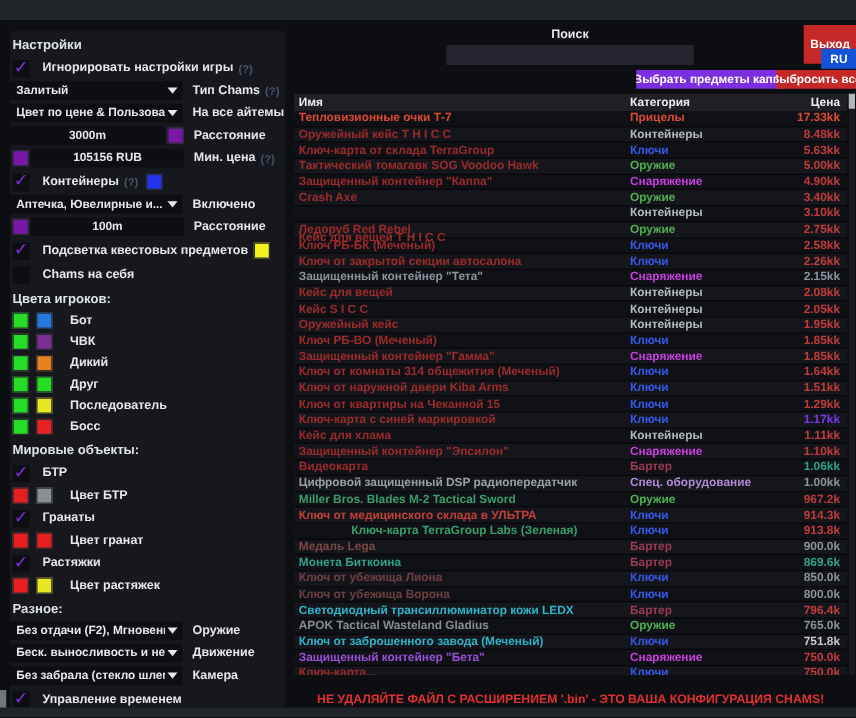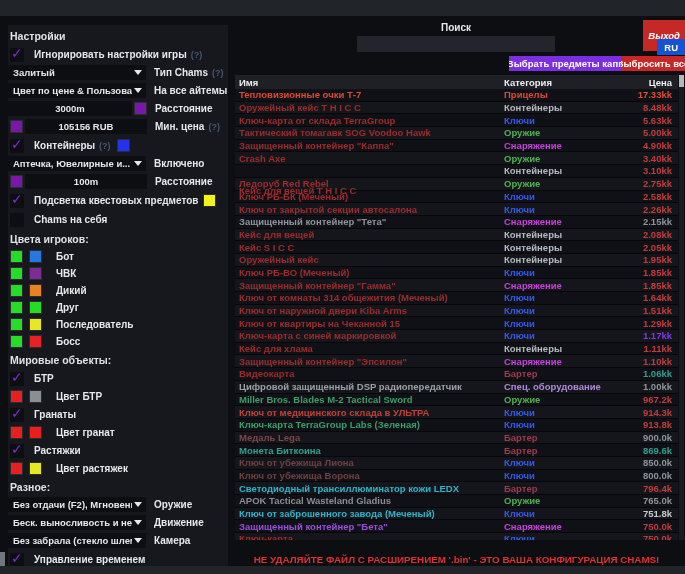--- a/index.html
+++ b/index.html
@@ -31,21 +31,21 @@
   .swatch.ml{margin-left:2px;}
   .colrow .swatch{margin-left:2px;margin-right:4px;}
   .colrow .lbl{margin-left:10px;}
 
   
   .search-label{position:absolute;left:357px;top:22px;width:198px;text-align:center;font-size:10px;}
   .search-input{position:absolute;left:357px;top:36px;width:198px;height:16px;background:#23242c;border:0;
                 color:#e6e8ea;font:700 10px "Liberation Sans",sans-serif;padding:0 4px;box-sizing:border-box;outline:none;}
   .btn{position:absolute;color:#fff;font-size:9.5px;display:flex;align-items:center;justify-content:center;
        white-space:nowrap;overflow:hidden;cursor:default;}
-  .btn-exit{right:0;top:20px;height:31px;padding:0 5px;font-style:italic;}
+  .btn-exit{right:0;top:20px;height:31px;padding:0 5px;}
   .btn-ru{right:0;top:39px;height:16px;padding:0 7px;}
   .loot-title{position:absolute;left:237px;top:74px;font-size:10.5px;}
   .loot-title .hint{font-size:9.5px;}
   .btn-kappa{right:58px;top:56px;height:15px;padding:0 5px;max-width:108px;}
   .btn-drop{right:0;top:56px;height:15px;padding:0 4px;max-width:56px;}
 
   
   .table{position:absolute;left:235px;top:75px;width:443px;height:465px;overflow:hidden;font-size:9.5px;}
   .thead{display:flex;height:14px;align-items:center;background:#1e2026;color:#eceef0;}
   .tbody{height:451px;overflow:hidden;}
@@ -378,21 +378,21 @@
           <div class="cell c-name" style="color: rgb(58, 158, 104);">Miller Bros. Blades M-2 Tactical Sword</div>
           <div class="cell c-cat" style="color: rgb(77, 179, 77);">Оружие</div>
           <div class="cell c-price" style="color: rgb(194, 59, 59);">967.2k</div>
         </div>
         <div class="trow">
           <div class="cell c-name" style="color: rgb(192, 64, 56);">Ключ от медицинского склада в УЛЬТРА</div>
           <div class="cell c-cat" style="color: rgb(53, 88, 232);">Ключи</div>
           <div class="cell c-price" style="color: rgb(194, 59, 59);">914.3k</div>
         </div>
         <div class="trow">
-          <div class="cell c-name" style="color: rgb(58, 158, 104);">Ключ-карта TerraGroup Labs (Зеленая)</div>
+          <div class="cell c-name" style="color: rgb(58, 158, 104); text-align: center;">Ключ-карта TerraGroup Labs (Зеленая)</div>
           <div class="cell c-cat" style="color: rgb(53, 88, 232);">Ключи</div>
           <div class="cell c-price" style="color: rgb(194, 59, 59);">913.8k</div>
         </div>
         <div class="trow">
           <div class="cell c-name" style="color: rgb(124, 72, 72);">Медаль Lega</div>
           <div class="cell c-cat" style="color: rgb(156, 58, 78);">Бартер</div>
           <div class="cell c-price" style="color: rgb(141, 147, 155);">900.0k</div>
         </div>
         <div class="trow">
           <div class="cell c-name" style="color: rgb(47, 160, 142);">Монета Биткоина</div>

